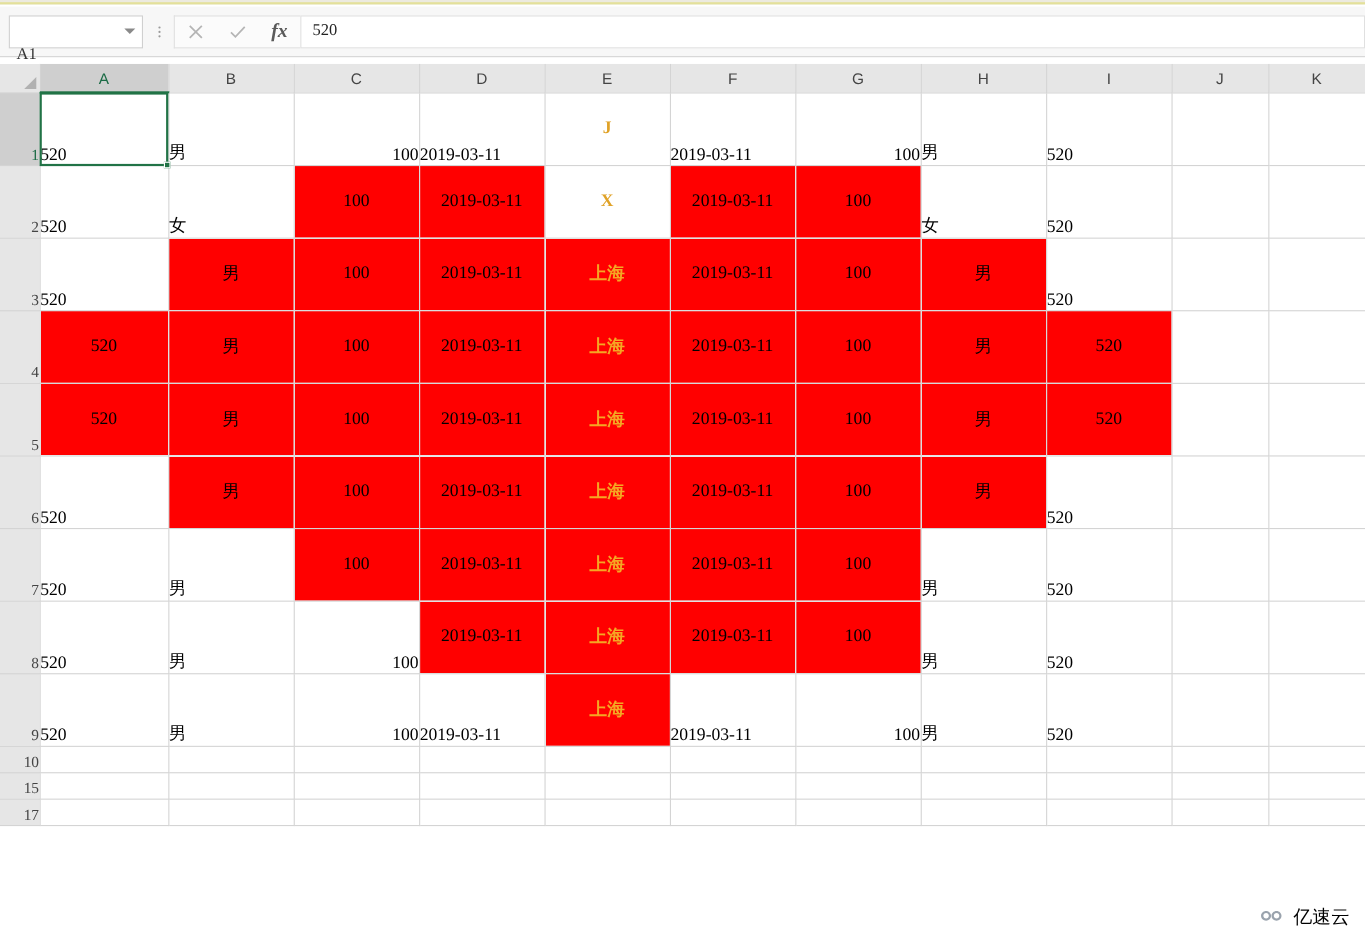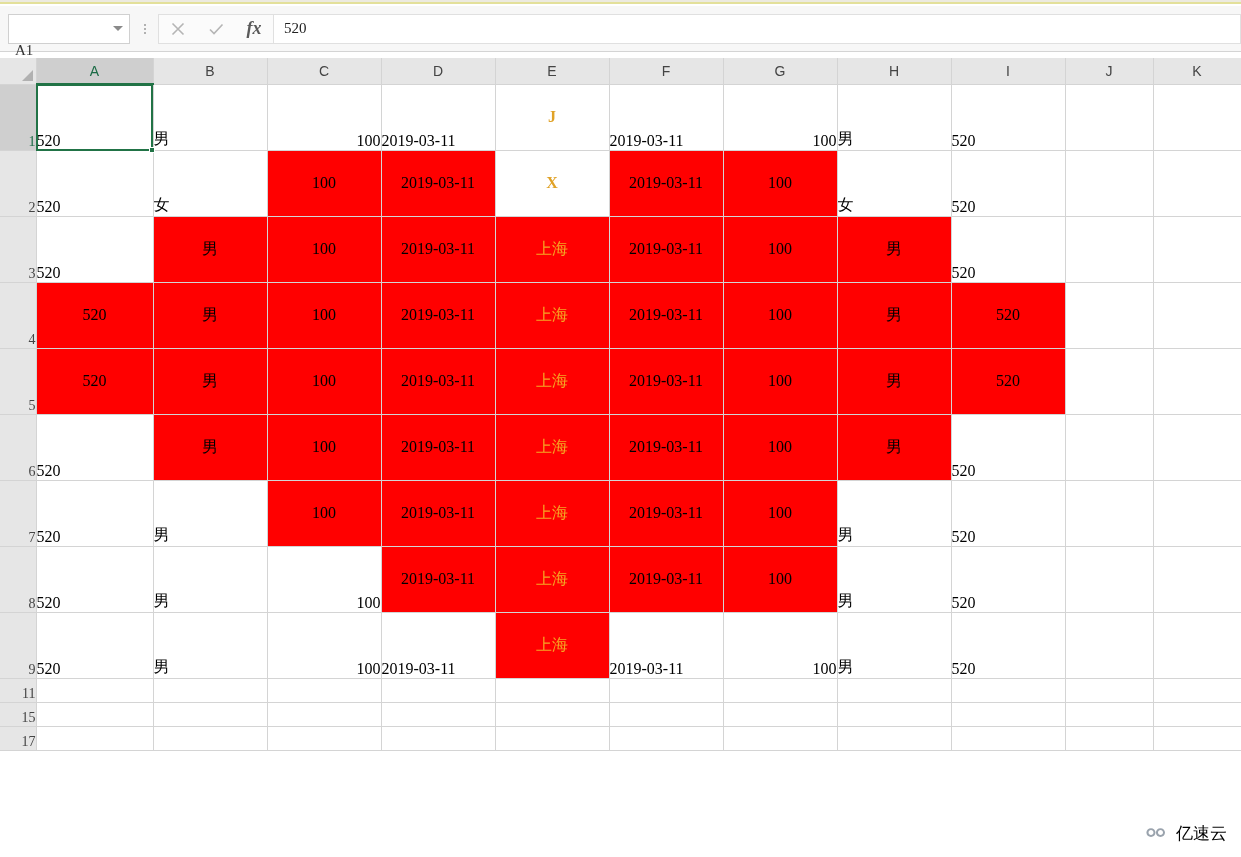--- a/index.html
+++ b/index.html
@@ -194,21 +194,21 @@
 
   
   td.cell.red {
     background: #ff0000;
     vertical-align: middle;
     text-align: center;
     padding-bottom: 0;
   }
   td.cell.red.gold {
     color: #f5a623;
-    font-weight: 400;
+    font-weight: 700;
   }
   
   td.cell.goldtop {
     color: #e0a227;
     font-weight: 700;
     text-align: center;
     vertical-align: middle;
     padding-bottom: 0;
   }
 
@@ -440,21 +440,21 @@
             <td class="cell tall txt">2019-03-11</td>
             <td class="cell tall red gold">上海</td>
             <td class="cell tall txt">2019-03-11</td>
             <td class="cell tall num">100</td>
             <td class="cell tall txt">男</td>
             <td class="cell tall txt">520</td>
             <td class="cell tall txt"></td>
             <td class="cell tall txt"></td>
           </tr>
           <tr>
-            <td class="rowhdr">11</td>
+            <td class="rowhdr">10</td>
             <td class="cell short"></td>
             <td class="cell short"></td>
             <td class="cell short"></td>
             <td class="cell short"></td>
             <td class="cell short"></td>
             <td class="cell short"></td>
             <td class="cell short"></td>
             <td class="cell short"></td>
             <td class="cell short"></td>
             <td class="cell short"></td>

